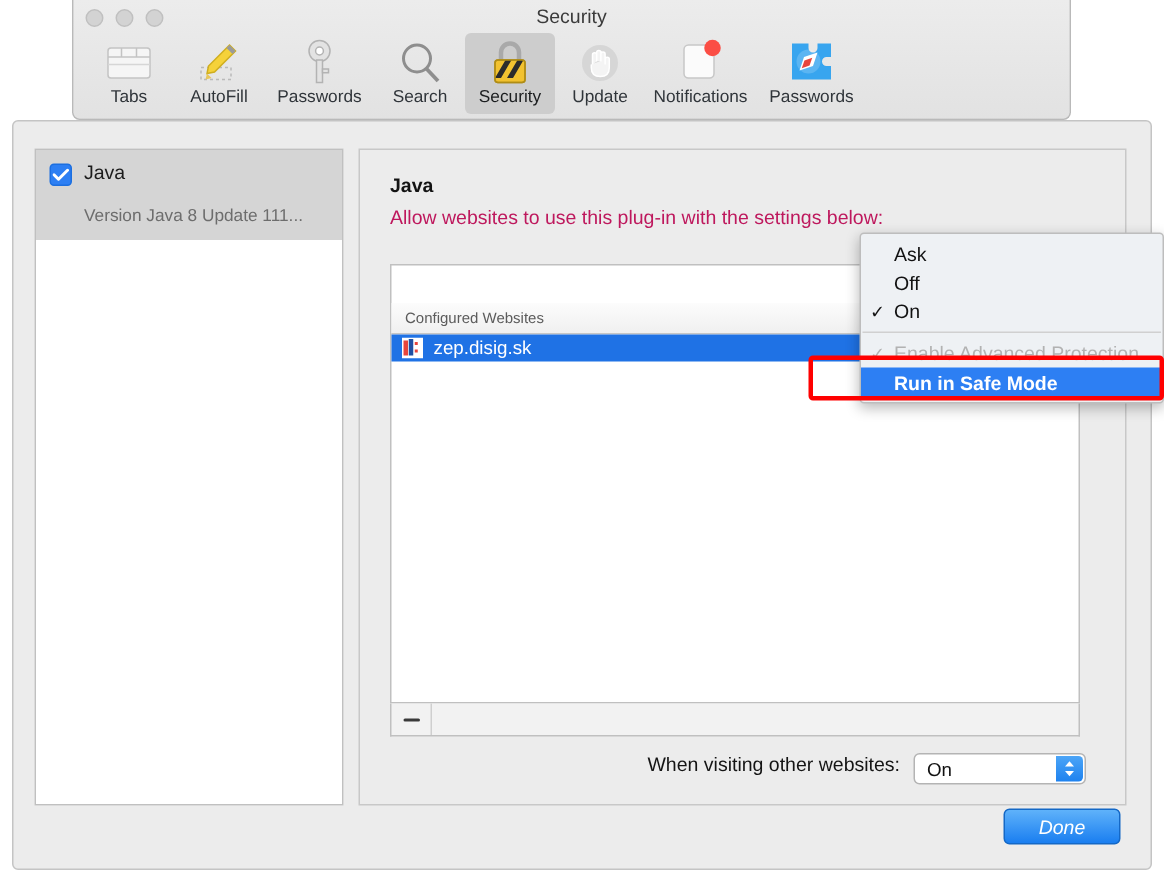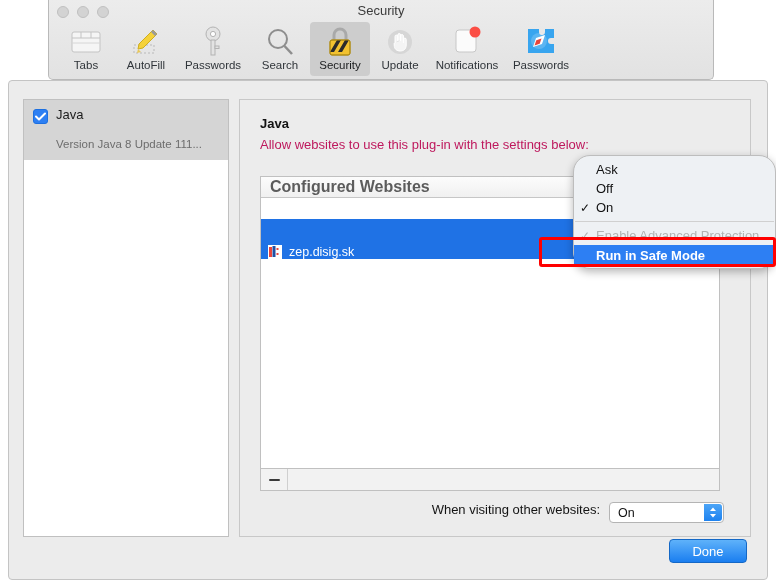--- a/index.html
+++ b/index.html
@@ -67,25 +67,25 @@
                   padding: 16px 0 0 20px; }
   .detail-sub { font-size: 13px; color: #be185d; padding: 6px 0 0 20px; }
 
   .list-box {
     position: absolute; left: 20px; top: 76px; width: 460px; height: 293px;
     background: #ffffff; border: 1px solid #c0c0c0;
   }
   .list-head {
     height: 21px; background: linear-gradient(#fcfcfc, #f0f0f0);
     border-bottom: 1px solid #c6c6c6; display: flex; align-items: center;
-    padding-left: 9px; font-size: 16px; font-weight: bold; color: #5c5c5c;
+    padding-left: 9px; font-size: 10px; font-weight: normal; color: #5c5c5c; margin-top: 25px;
   }
   .site-row {
-    height: 40px; background: #1f72e5; display: flex; align-items: flex-end;
-    gap: 7px; padding-left: 7px; margin-top: 21px;
+    height: 18px; background: #1f72e5; display: flex; align-items: center;
+    gap: 7px; padding-left: 7px;
   }
   .favicon { width: 14px; height: 14px; flex: none; }
   .site-name { font-size: 12.5px; color: #ffffff; }
 
   .list-footer {
     position: absolute; left: 20px; top: 369px; width: 460px; height: 22px;
     background: #f2f2f2; border: 1px solid #c0c0c0; border-top: none;
     display: flex; align-items: stretch;
   }
   .minus-btn {
@@ -109,27 +109,27 @@
     position: absolute; right: 1px; top: 1px; bottom: 1px; width: 18px;
     background: linear-gradient(#4ca5f7, #1e82ef); border-radius: 0 3px 3px 0;
     display: flex; flex-direction: column; align-items: center;
     justify-content: center; gap: 2px;
   }
   .done-btn {
     position: absolute; right: 20px; bottom: 16px; width: 78px; height: 24px;
     background: linear-gradient(#5fb2fa, #1a7ef0);
     border: 1px solid #1468c6; border-radius: 4px;
     display: flex; align-items: center; justify-content: center;
-    font-size: 13px; color: #ffffff;
+    font-size: 13px; color: #ffffff; font-style: italic;
   }
 
   
   .menu {
     position: absolute; left: 573px; top: 155px; width: 203px;
-    background: #eef1f4; border: 1px solid #bdbdbd; border-radius: 17px;
+    background: #eef1f4; border: 1px solid #bdbdbd; border-radius: 3px;
     box-shadow: 0 3px 9px rgba(0,0,0,.28);
     padding: 4px 0 3px; z-index: 40;
   }
   .mi {
     height: 19px; display: flex; align-items: center; font-size: 13px;
     color: #121212; padding-left: 6px; position: relative;
   }
   .mi .chk { width: 16px; font-size: 12px; color: #121212; flex: none; }
   .mi.dim { color: #b2b2b2; }
   .mi.dim .chk { color: #b2b2b2; }

